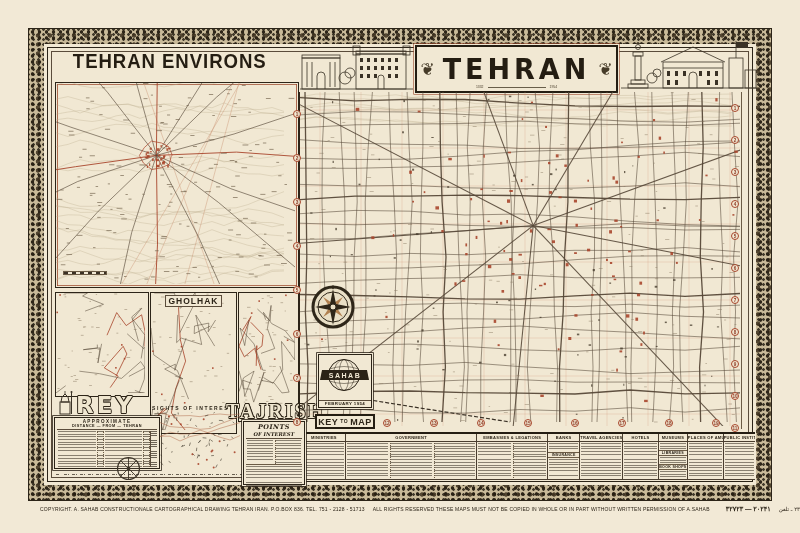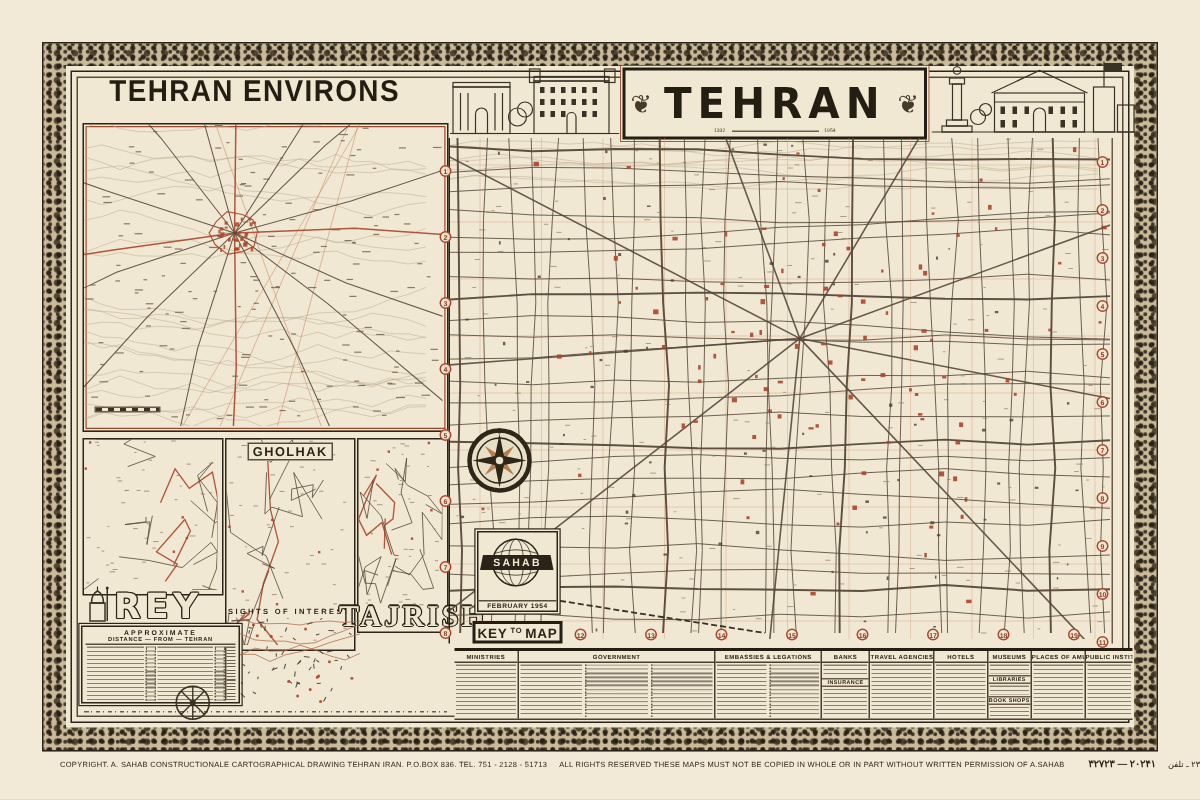--- a/index.html
+++ b/index.html
@@ -629,20 +629,29 @@
       <circle cx="12.5" cy="12.5" r="2" fill="#3a3226"></circle>
       <g stroke="#3a3226" stroke-width=".9">
         <line x1="12.5" y1="1.5" x2="12.5" y2="23.5"></line>
           <line x1="1.5" y1="12.5" x2="23.5" y2="12.5"></line>
         <line x1="4.7" y1="4.7" x2="20.3" y2="20.3"></line>
           <line x1="20.3" y1="4.7" x2="4.7" y2="20.3"></line>
       </g>
     </svg>
   </div>
 
+  <div class="poi-box">
+    <div class="poi-t1">POINTS</div>
+    <div class="poi-t2">OF INTEREST</div>
+    <div class="poi-body">
+        <div class="tex"></div>
+        <div class="tex"></div>
+      </div>
+    <div class="poi-body2 tex"></div>
+  </div>
 
   <div class="persian-line"></div>
 
   <div class="bld bld-left">
     <svg width="113" height="50" viewBox="0 0 113 50" stroke="#3a3226" fill="none" stroke-width=".8">
       <line x1="0" y1="47" x2="113" y2="47"></line>
       <rect x="2" y="16" width="38" height="31"></rect>
         <rect x="2" y="13" width="38" height="3"></rect>
       <path d="M17 47 V34 A4 4 0 0 1 25 34 V47"></path>
       <line x1="7" y1="20" x2="7" y2="45"></line>

